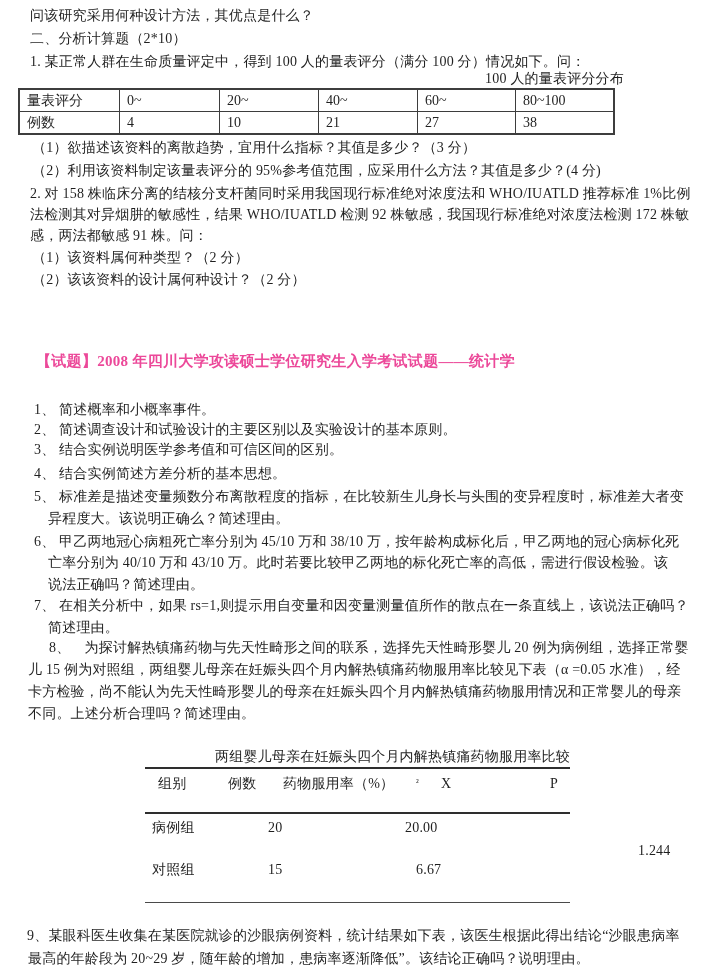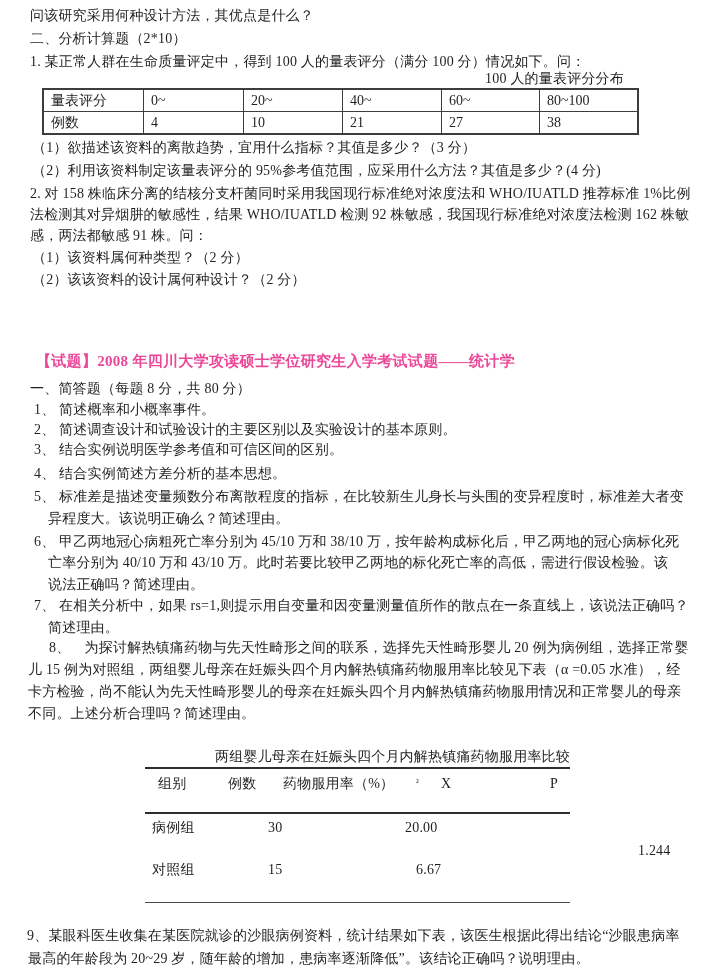--- a/index.html
+++ b/index.html
@@ -22,21 +22,21 @@
   .center{text-align:right;}
   .red-title{
     color:#ec4899;
     font-weight:bold;
     font-size:15px;
     letter-spacing:0.3px;
   }
   
   table.t1{
     position:absolute;
-    left:42px;top:88px;
+    left:18px;top:88px;
     border-collapse:collapse;
     table-layout:fixed;
   }
   table.t1 td{
     border:1px solid #3d3d3d;
     height:21px;
     padding:0 0 0 7px;
     font-size:14px;
     white-space:nowrap;
     overflow:hidden;
@@ -77,28 +77,27 @@
       <td>27</td>
       <td>38</td>
     </tr>
   </tbody>
     </table>
 
   <div class="ln" style="top:140px;left:32px">（1）欲描述该资料的离散趋势，宜用什么指标？其值是多少？（3 分）</div>
   <div class="ln" style="top:163px;left:32px">（2）利用该资料制定该量表评分的 95%参考值范围，应采用什么方法？其值是多少？(4 分)</div>
 
   <div class="ln" style="top:186px;left:30px">2. 对 158 株临床分离的结核分支杆菌同时采用我国现行标准绝对浓度法和 WHO/IUATLD 推荐标准 1%比例</div>
-  <div class="ln" style="top:207px;left:30px">法检测其对异烟肼的敏感性，结果 WHO/IUATLD 检测 92 株敏感，我国现行标准绝对浓度法检测 162 株敏</div>
+  <div class="ln" style="top:207px;left:30px">法检测其对异烟肼的敏感性，结果 WHO/IUATLD 检测 92 株敏感，我国现行标准绝对浓度法检测 172 株敏</div>
   <div class="ln" style="top:228px;left:30px">感，两法都敏感 91 株。问：</div>
   <div class="ln" style="top:250px;left:32px">（1）该资料属何种类型？（2 分）</div>
   <div class="ln" style="top:272px;left:32px">（2）该该资料的设计属何种设计？（2 分）</div>
 
   <div class="ln red-title" style="top:354px;left:36px">【试题】2008 年四川大学攻读硕士学位研究生入学考试试题——统计学</div>
 
-  <div class="ln" style="top:381px;left:30px">一、简答题（每题 8 分，共 80 分）</div>
   <div class="ln" style="top:402px;left:34px">1、 简述概率和小概率事件。</div>
   <div class="ln" style="top:422px;left:34px">2、 简述调查设计和试验设计的主要区别以及实验设计的基本原则。</div>
   <div class="ln" style="top:442px;left:34px">3、 结合实例说明医学参考值和可信区间的区别。</div>
   <div class="ln" style="top:466px;left:34px">4、 结合实例简述方差分析的基本思想。</div>
   <div class="ln" style="top:489px;left:34px">5、 标准差是描述变量频数分布离散程度的指标，在比较新生儿身长与头围的变异程度时，标准差大者变</div>
   <div class="ln" style="top:511px;left:48px">异程度大。该说明正确么？简述理由。</div>
   <div class="ln" style="top:534px;left:34px">6、 甲乙两地冠心病粗死亡率分别为 45/10 万和 38/10 万，按年龄构成标化后，甲乙两地的冠心病标化死</div>
   <div class="ln" style="top:555px;left:48px">亡率分别为 40/10 万和 43/10 万。此时若要比较甲乙两地的标化死亡率的高低，需进行假设检验。该</div>
   <div class="ln" style="top:577px;left:48px">说法正确吗？简述理由。</div>
   <div class="ln" style="top:598px;left:34px">7、 在相关分析中，如果 rs=1,则提示用自变量和因变量测量值所作的散点在一条直线上，该说法正确吗？</div>
@@ -112,21 +111,21 @@
   <div class="t2-rule thick" style="top:767px"></div>
   <div class="ln" style="top:776px;left:158px">组别</div>
   <div class="ln" style="top:776px;left:228px">例数</div>
   <div class="ln" style="top:776px;left:283px">药物服用率（%）</div>
   <div class="ln t2-sup" style="top:775px;left:416px">²</div>
   <div class="ln" style="top:776px;left:441px">X</div>
   <div class="ln" style="top:776px;left:550px">P</div>
   <div class="t2-rule thick" style="top:812px"></div>
 
   <div class="ln" style="top:820px;left:152px">病例组</div>
-  <div class="ln" style="top:820px;left:268px">30</div>
+  <div class="ln" style="top:820px;left:268px">20</div>
   <div class="ln" style="top:820px;left:405px">20.00</div>
 
   <div class="ln" style="top:843px;left:638px">1.244</div>
 
   <div class="ln" style="top:862px;left:152px">对照组</div>
   <div class="ln" style="top:862px;left:268px">15</div>
   <div class="ln" style="top:862px;left:416px">6.67</div>
 
   <div class="t2-rule thin" style="top:902px"></div>
 

